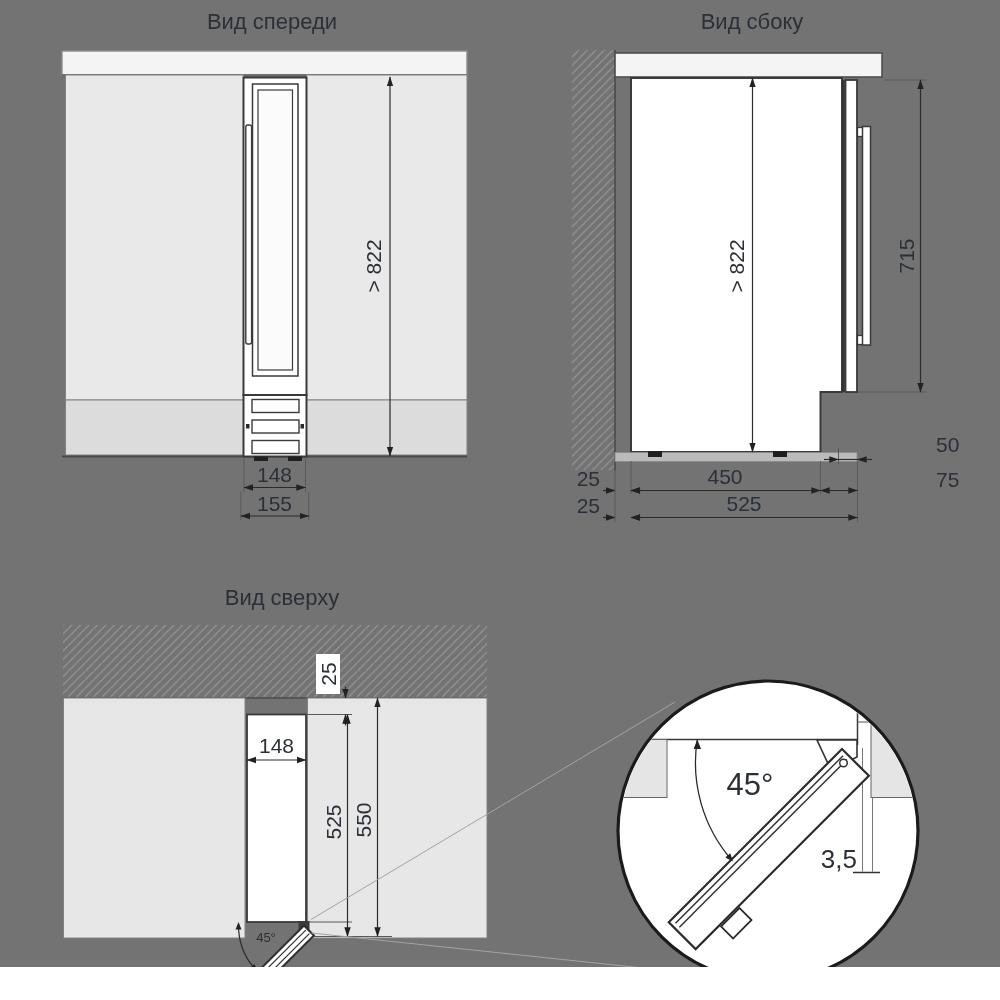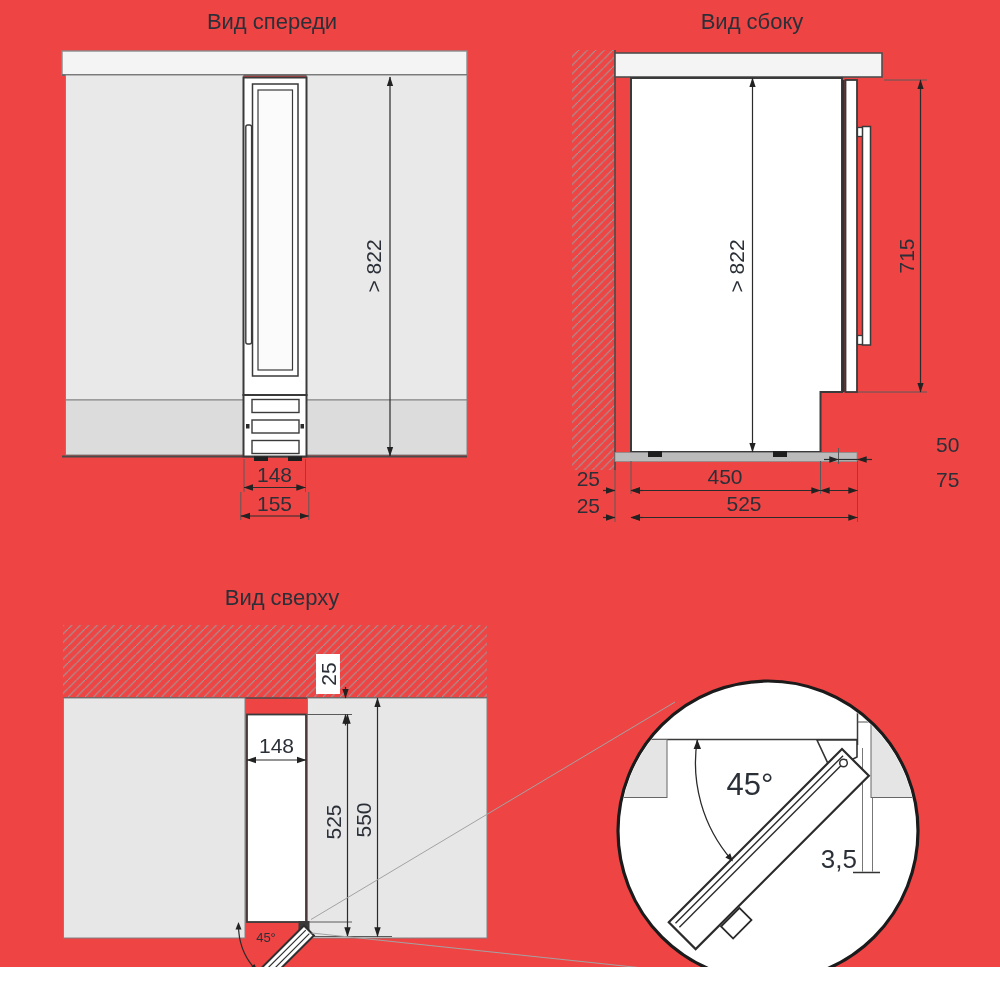--- a/index.html
+++ b/index.html
@@ -1,16 +1,16 @@
 <!DOCTYPE html>
 <html><head>
 <meta charset="utf-8">
 <style>
   html,body{margin:0;padding:0;background:#ffffff;}
-  .stage{position:relative;width:1000px;height:967px;background:#ef4444;overflow:hidden;
+  .stage{position:relative;width:1000px;height:967px;background:#737373;overflow:hidden;
          font-family:"Liberation Sans", sans-serif;}
   svg{display:block;}
   text{fill:#2b3038;font-family:"Liberation Sans", sans-serif;}
   .title{font-size:22px;}
   .dim{font-size:21px;}
   .dim-sm{font-size:13px;}
   .dim-big{font-size:31px;}
   .dim-med{font-size:26px;}
 </style>
 </head>

